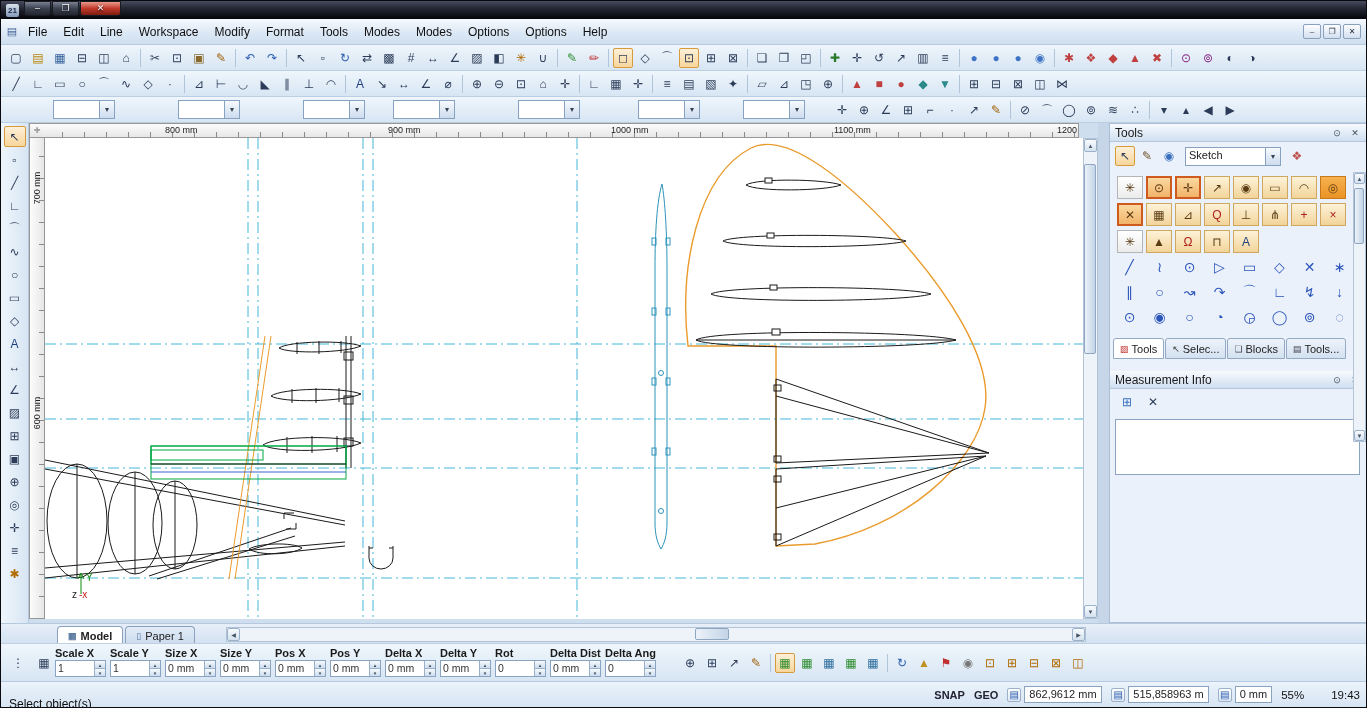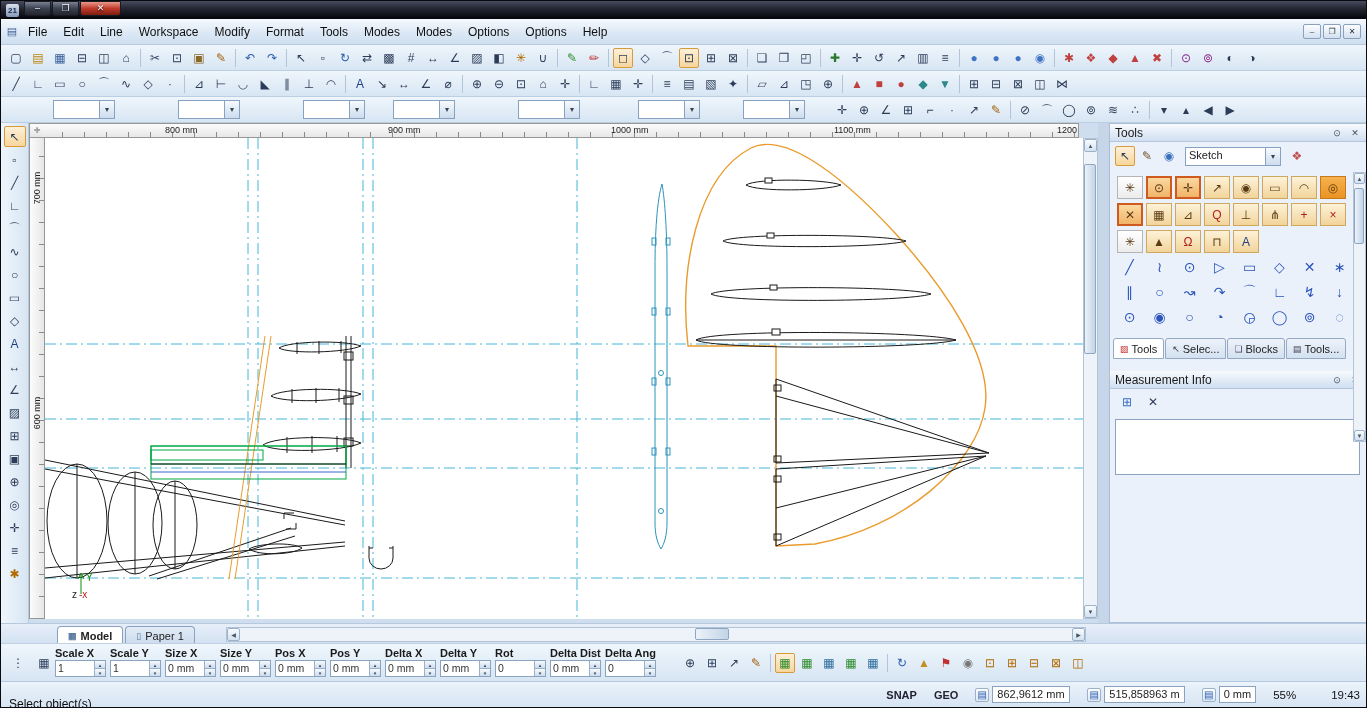--- a/index.html
+++ b/index.html
@@ -125,21 +125,21 @@
 .spincol{flex:none;width:11px;display:flex;flex-direction:column;border-left:1px solid #9ab0c8}
 .sbt{flex:1;display:flex;align-items:center;justify-content:center;font-size:5px;color:#345;
   background:linear-gradient(#f6fafd,#cddcee)}
 .sbt:first-child{border-bottom:1px solid #9ab0c8}
 .insp-icons{position:absolute;left:678px;top:9px;display:flex;align-items:center}
 
 
 .statusbar{position:absolute;top:680px;left:0;width:1367px;height:28px;
   background:linear-gradient(#ebf3fb,#d5e3f2);border-top:1px solid #b7c9de}
 .sb-msg{position:absolute;left:8px;top:15px;color:#101010}
-.sb-right{position:absolute;right:8px;top:4px;display:flex;align-items:center;gap:17px}
+.sb-right{position:absolute;right:8px;top:4px;display:flex;align-items:center;gap:9px}
 .sb-label{font-size:11px;font-weight:bold;color:#223}
 .coord{display:flex;align-items:center;gap:3px}
 .coord-icn{width:14px;height:14px;display:flex;align-items:center;justify-content:center;font-size:10px;color:#2a5db0;
   border:1px solid #9cb1ca;background:linear-gradient(#fdfeff,#dde8f4);border-radius:2px}
 .coord-field{height:17px;background:#fff;border:1px solid #8aa3c0;font-size:11px;color:#222;padding:1px 4px;white-space:nowrap}
 .coord:nth-child(3) .coord-field{width:78px}
 .coord:nth-child(4) .coord-field{width:92px}
 .coord:nth-child(5) .coord-field{width:78px}
 .sb-plain{font-size:11.5px;color:#111}
 </style>

